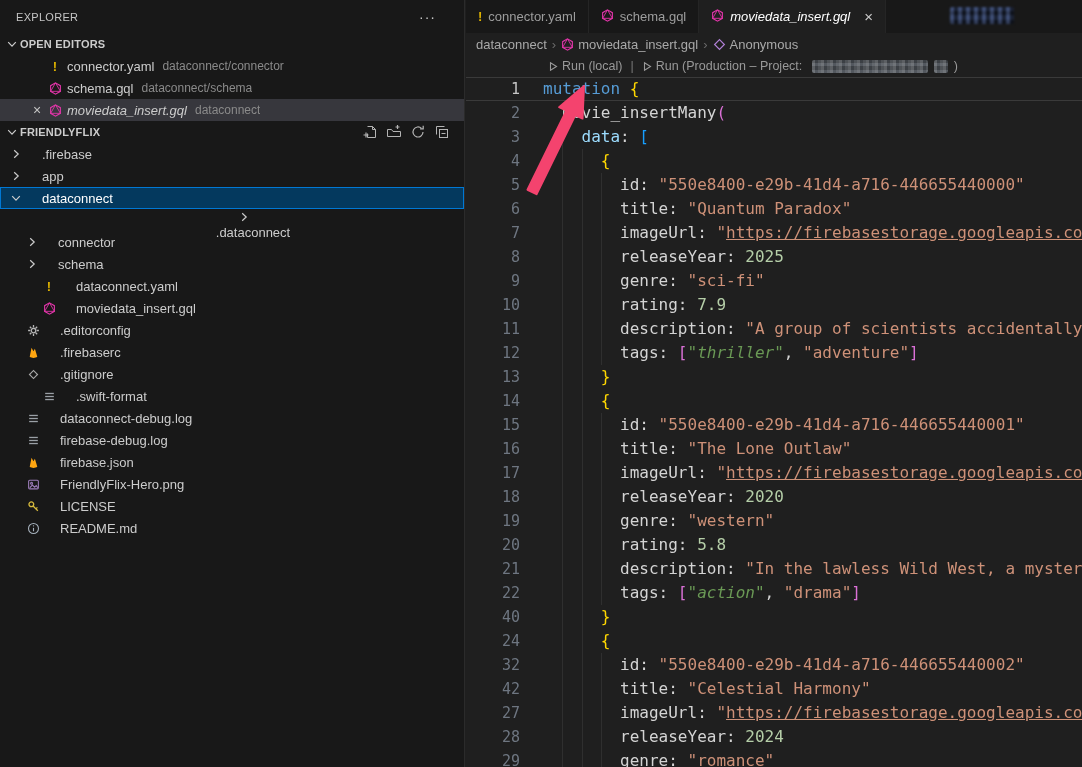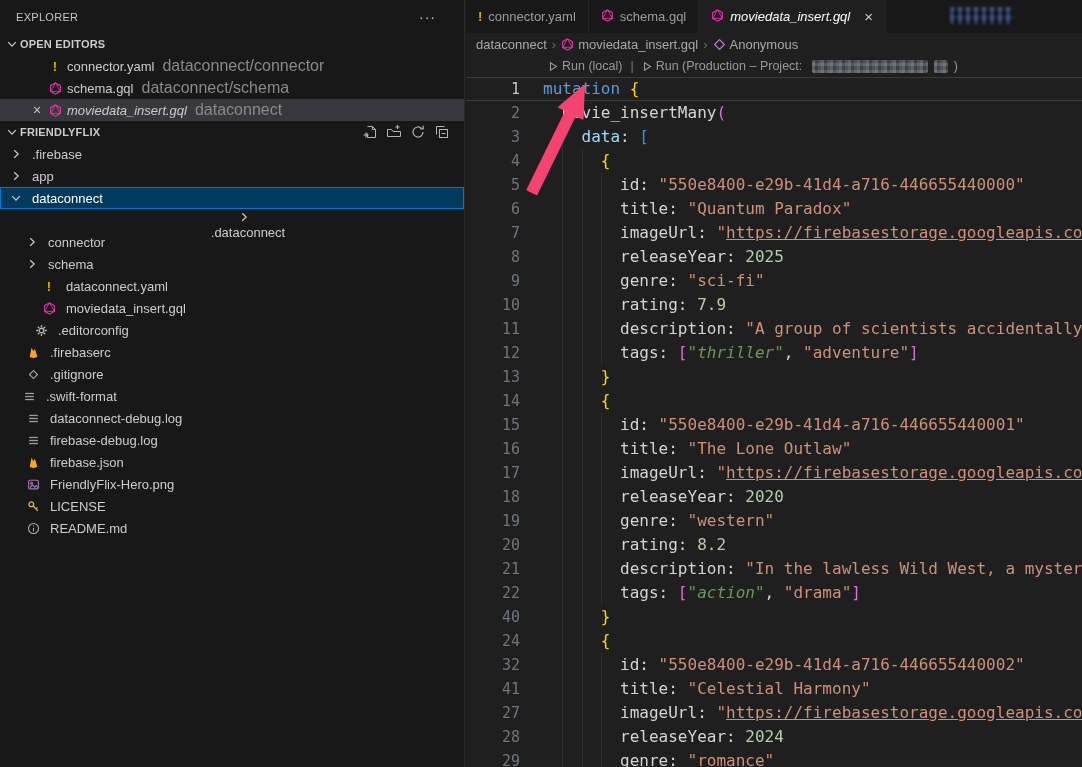--- a/index.html
+++ b/index.html
@@ -18,28 +18,28 @@
   .sec-label { font-size:11px; font-weight:700; color:#cccccc; letter-spacing:.2px; }
   .sec-actions { margin-left:auto; display:flex; gap:8px; padding-right:14px; }
   .act { width:16px; height:16px; display:flex; align-items:center; justify-content:center; cursor:pointer; opacity:.9; }
 
   .oe-row { height:22px; display:flex; align-items:center; padding-left:28px; font-size:13px; color:#cccccc; cursor:pointer; white-space:nowrap; }
   .oe-row.active { background:#37373d; }
   .oe-close { width:18px; color:#c5c5c5; font-size:14px; text-align:center; }
   .oe-icon { width:18px; display:flex; justify-content:center; align-items:center; }
   .oe-name { margin-left:3px; }
   .oe-name.italic { font-style:italic; }
-  .oe-desc { margin-left:8px; font-size:16px; color:#8a8a8a; overflow:hidden; text-overflow:ellipsis; }
+  .oe-desc { margin-left:8px; font-size:12px; color:#8a8a8a; overflow:hidden; text-overflow:ellipsis; }
 
   .tree-row { height:22px; display:flex; align-items:center; font-size:13px; color:#cccccc; cursor:pointer; white-space:nowrap; }
   .tree-row.selected { background:#04395e; outline:1px solid #0078d4; outline-offset:-1px; color:#ffffff; }
   .tree-chev { width:16px; height:16px; display:flex; align-items:center; justify-content:center; }
   .tree-spacer { width:16px; }
   .tree-icon { width:18px; display:flex; justify-content:center; align-items:center; }
-  .tree-label { margin-left:8px; }
+  .tree-label { margin-left:18px; }
 
   .warn-glyph { color:#ddb100; font-weight:700; font-size:13px; }
 
   
   #editor { position:absolute; left:466px; top:0; width:616px; height:100%; background:#1f1f1f; }
   #tabbar { position:relative; height:33px; display:flex; background:#181818; }
   .tab { display:flex; align-items:center; gap:6px; padding:0 12px; border-right:1px solid #252525;
     font-size:13px; color:#9d9d9d; cursor:pointer; }
   .tab.active { background:#1f1f1f; color:#ffffff; }
   .tab-label.italic { font-style:italic; }
@@ -250,21 +250,21 @@
         <div class="tree-row" style="padding-left: 24px;">
           <span class="tree-spacer"></span>
           <span class="tree-icon">
             <svg width="13" height="13" viewBox="0 0 12 12">
               <polygon points="6,0.8 10.5,3.4 10.5,8.6 6,11.2 1.5,8.6 1.5,3.4" fill="none" stroke="#e535ab" stroke-width="1"></polygon>
               <polygon points="6,0.8 10.5,8.6 1.5,8.6" fill="none" stroke="#e535ab" stroke-width="0.8"></polygon>
             </svg>
           </span>
           <span class="tree-label">moviedata_insert.gql</span>
         </div>
-        <div class="tree-row" style="padding-left: 16px;">
+        <div class="tree-row" style="padding-left: 8px;">
           <span class="tree-spacer"></span>
           <span class="tree-icon">
             <svg width="13" height="13" viewBox="0 0 12 12">
               <g stroke="#b5b5b5" stroke-width="1.2" fill="none">
                 <circle cx="6" cy="6" r="2.1"></circle>
                 <path d="M6 1v2M6 9v2M1 6h2M9 6h2M2.6 2.6l1.4 1.4M8 8l1.4 1.4M9.4 2.6L8 4M4 8l-1.4 1.4"></path>
               </g>
             </svg>
           </span>
           <span class="tree-label">.editorconfig</span>
@@ -280,21 +280,21 @@
         </div>
         <div class="tree-row" style="padding-left: 8px;">
           <span class="tree-spacer"></span>
           <span class="tree-icon">
             <svg width="13" height="13" viewBox="0 0 12 12">
               <rect x="3.4" y="3.4" width="5.2" height="5.2" fill="none" stroke="#a8a8a8" stroke-width="1.1" transform="rotate(45 6 6)"></rect>
             </svg>
           </span>
           <span class="tree-label">.gitignore</span>
         </div>
-        <div class="tree-row" style="padding-left: 4px;">
+        <div class="tree-row" style="padding-left: 24px;">
           <span class="tree-spacer"></span>
           <span class="tree-icon">
             <svg width="13" height="13" viewBox="0 0 12 12">
               <g stroke="#9aa0a6" stroke-width="1.2">
                 <line x1="2" y1="3.2" x2="10" y2="3.2"></line>
                 <line x1="2" y1="6" x2="10" y2="6"></line>
                 <line x1="2" y1="8.8" x2="10" y2="8.8"></line>
               </g>
             </svg>
           </span>
@@ -522,21 +522,21 @@
         <div class="code-line">
           <span class="ln">18</span>
           <span class="lc"><span class="tk-pl">        releaseYear: </span><span class="tk-num">2020</span></span>
         </div>
         <div class="code-line">
           <span class="ln">19</span>
           <span class="lc"><span class="tk-pl">        genre: </span><span class="tk-str">"western"</span></span>
         </div>
         <div class="code-line">
           <span class="ln">20</span>
-          <span class="lc"><span class="tk-pl">        rating: </span><span class="tk-num">8.2</span></span>
+          <span class="lc"><span class="tk-pl">        rating: </span><span class="tk-num">5.8</span></span>
         </div>
         <div class="code-line">
           <span class="ln">21</span>
           <span class="lc"><span class="tk-pl">        description: </span><span class="tk-str">"In the lawless Wild West, a mysterious</span></span>
         </div>
         <div class="code-line">
           <span class="ln">22</span>
           <span class="lc"><span class="tk-pl">        tags: </span><span class="tk-b2">[</span><span class="tk-tag">"action"</span><span class="tk-pl">, </span><span class="tk-str">"drama"</span><span class="tk-b2">]</span></span>
         </div>
         <div class="code-line">
@@ -545,21 +545,21 @@
         </div>
         <div class="code-line">
           <span class="ln">24</span>
           <span class="lc"><span class="tk-pl">      </span><span class="tk-b1">{</span></span>
         </div>
         <div class="code-line">
           <span class="ln">32</span>
           <span class="lc"><span class="tk-pl">        id: </span><span class="tk-str">"550e8400-e29b-41d4-a716-446655440002"</span></span>
         </div>
         <div class="code-line">
-          <span class="ln">41</span>
+          <span class="ln">42</span>
           <span class="lc"><span class="tk-pl">        title: </span><span class="tk-str">"Celestial Harmony"</span></span>
         </div>
         <div class="code-line">
           <span class="ln">27</span>
           <span class="lc"><span class="tk-pl">        imageUrl: </span><span class="tk-str">"</span><span class="tk-url">https://firebasestorage.googleapis.com/v0/b</span></span>
         </div>
         <div class="code-line">
           <span class="ln">28</span>
           <span class="lc"><span class="tk-pl">        releaseYear: </span><span class="tk-num">2024</span></span>
         </div>

